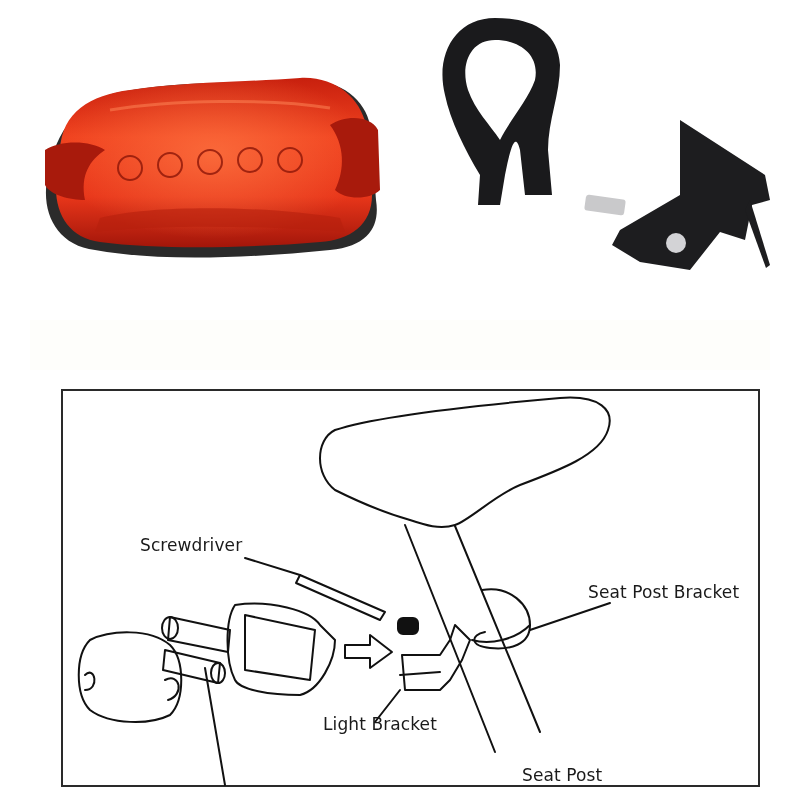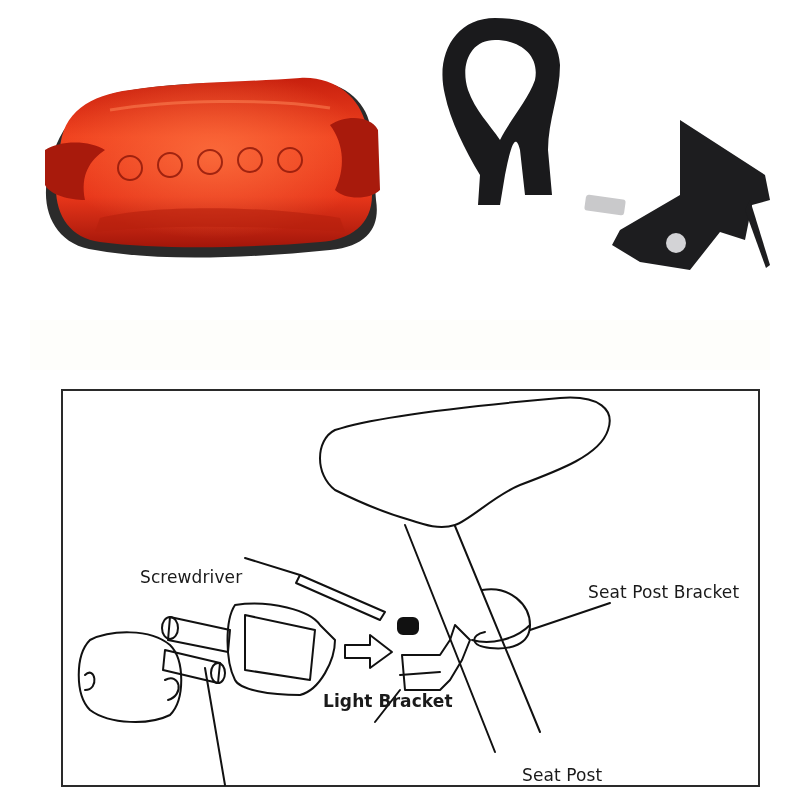--- a/index.html
+++ b/index.html
@@ -92,16 +92,16 @@
     <path d="M85,675 C95,665 100,690 85,690"></path>
     <path d="M165,680 C180,672 185,695 168,700"></path>
 
     <path d="M245,558 L300,575"></path>
     <path d="M530,630 L610,603"></path>
     <path d="M400,690 L375,722"></path>
     <path d="M205,668 L225,785"></path>
   </g>
 </svg>
 
-<div class="label" style="left:140px; top:535px;margin-top:32px;">Screwdriver</div>
+<div class="label" style="left:140px; top:535px;">Screwdriver</div>
 <div class="label" style="left:588px; top:582px;">Seat Post Bracket</div>
-<div class="label" style="left:323px; top:691px;font-weight:bold;">Light Bracket</div>
+<div class="label" style="left:323px; top:714px;">Light Bracket</div>
 <div class="label" style="left:522px; top:765px;">Seat Post</div>
 
 </body></html>

